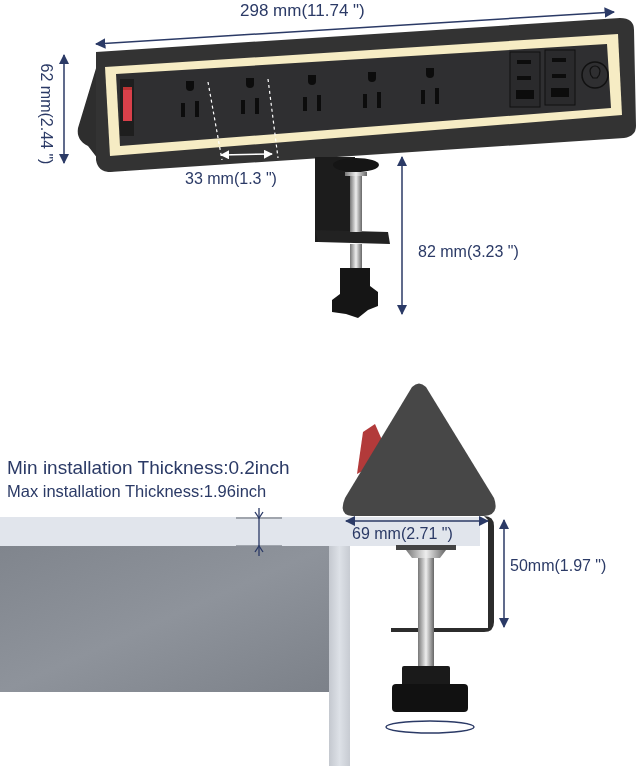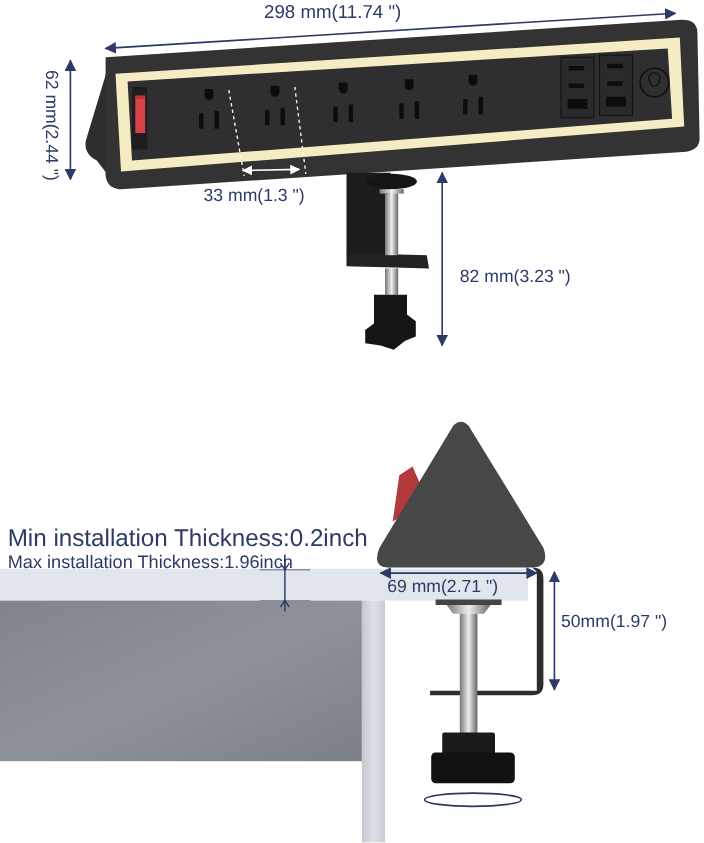--- a/index.html
+++ b/index.html
@@ -143,16 +143,16 @@
     <path d="M255,552 L259,546 L263,552" fill="none"></path>
   </g>
   <line x1="346" y1="521" x2="488" y2="521" stroke="#2b3a66" stroke-width="1.5" marker-start="url(#arr)" marker-end="url(#arr)"></line>
   <line x1="504" y1="520" x2="504" y2="627" stroke="#2b3a66" stroke-width="1.5" marker-start="url(#arr)" marker-end="url(#arr)"></line>
 </svg>
 
 <div class="lbl" style="left:240px;top:2px;font-size:17px;">298 mm(11.74 ")</div>
 <div class="lbl" style="left:-14px;top:106px;transform:rotate(90deg);transform-origin:center;width:120px;text-align:center;">62 mm(2.44 ")</div>
 <div class="lbl" style="left:185px;top:171px;">33 mm(1.3 ")</div>
 <div class="lbl" style="left:418px;top:244px;">82 mm(3.23 ")</div>
-<div class="lbl" style="left:7px;top:478px;font-size:22px;">Min installation Thickness:0.2inch</div>
-<div class="lbl" style="left:7px;top:483px;font-size:16.5px;margin-top:20px;">Max installation Thickness:1.96inch</div>
+<div class="lbl" style="left:7px;top:458px;font-size:19px;">Min installation Thickness:0.2inch</div>
+<div class="lbl" style="left:7px;top:483px;font-size:16.5px;">Max installation Thickness:1.96inch</div>
 <div class="lbl" style="left:352px;top:526px;">69 mm(2.71 ")</div>
 <div class="lbl" style="left:510px;top:558px;">50mm(1.97 ")</div>
 
 </body></html>

